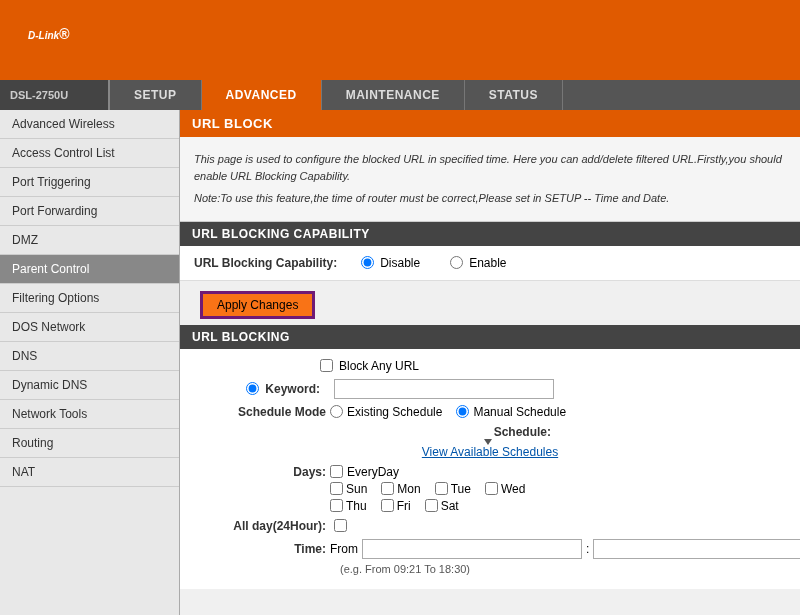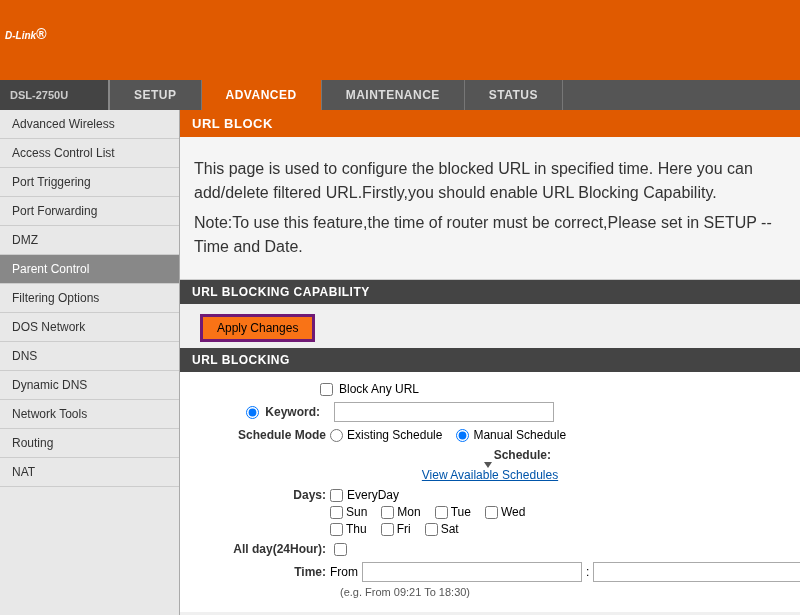--- a/index.html
+++ b/index.html
@@ -4,21 +4,21 @@
   <style>
     * { margin: 0; padding: 0; box-sizing: border-box; }
     body { font-family: Arial, sans-serif; font-size: 12px; background: #c0c0c0; width: 800px; height: 615px; overflow: hidden; }
 
     
     .header {
       background: #e05a00;
       height: 80px;
       display: flex;
       align-items: center;
-      padding: 0 5px;
+      padding: 0 28px;
     }
     .dlink-logo {
       color: white;
       font-size: 32px;
       font-weight: bold;
       font-style: italic;
       font-family: Arial, sans-serif;
     }
     .dlink-logo span {
       color: white;
@@ -100,25 +100,26 @@
       color: white;
       font-weight: bold;
       font-size: 13px;
       padding: 6px 12px;
       letter-spacing: 0.5px;
     }
 
     
     .info-box {
       background: #f5f5f5;
-      padding: 20px 14px;
-      font-size: 16px;
+      padding: 14px 14px;
+      font-size: 11px;
       color: #333;
       line-height: 1.5;
       border-bottom: 1px solid #ccc;
+      font-style: italic;
     }
 
     
     .section-header {
       background: #444;
       color: white;
       font-weight: bold;
       font-size: 12px;
       padding: 5px 12px;
       letter-spacing: 0.5px;
@@ -323,20 +324,31 @@
   <div class="content">
 
     <div class="section-title">URL BLOCK</div>
 
     <div class="info-box">
       <div style="margin-bottom:6px;">This page is used to configure the blocked URL in specified time. Here you can add/delete filtered URL.Firstly,you should enable URL Blocking Capability.</div>
       <div>Note:To use this feature,the time of router must be correct,Please set in SETUP -- Time and Date.</div>
     </div>
 
     <div class="section-header">URL BLOCKING CAPABILITY</div>
+    <div class="capability-row">
+      <span class="capability-label">URL Blocking Capability:</span>
+      <label class="radio-group">
+        <input type="radio" name="blocking_capability" checked="" style="">
+        <span>Disable</span>
+      </label>
+      <label class="radio-group" style="margin-left:14px;">
+        <input type="radio" name="blocking_capability" style="">
+        <span>Enable</span>
+      </label>
+    </div>
 
     <div style="padding:4px 0 0 8px;">
       <button class="apply-btn">Apply Changes</button>
     </div>
 
     <div class="section-header">URL BLOCKING</div>
 
     <div class="url-blocking-content">
 
       <div class="block-any-row">

